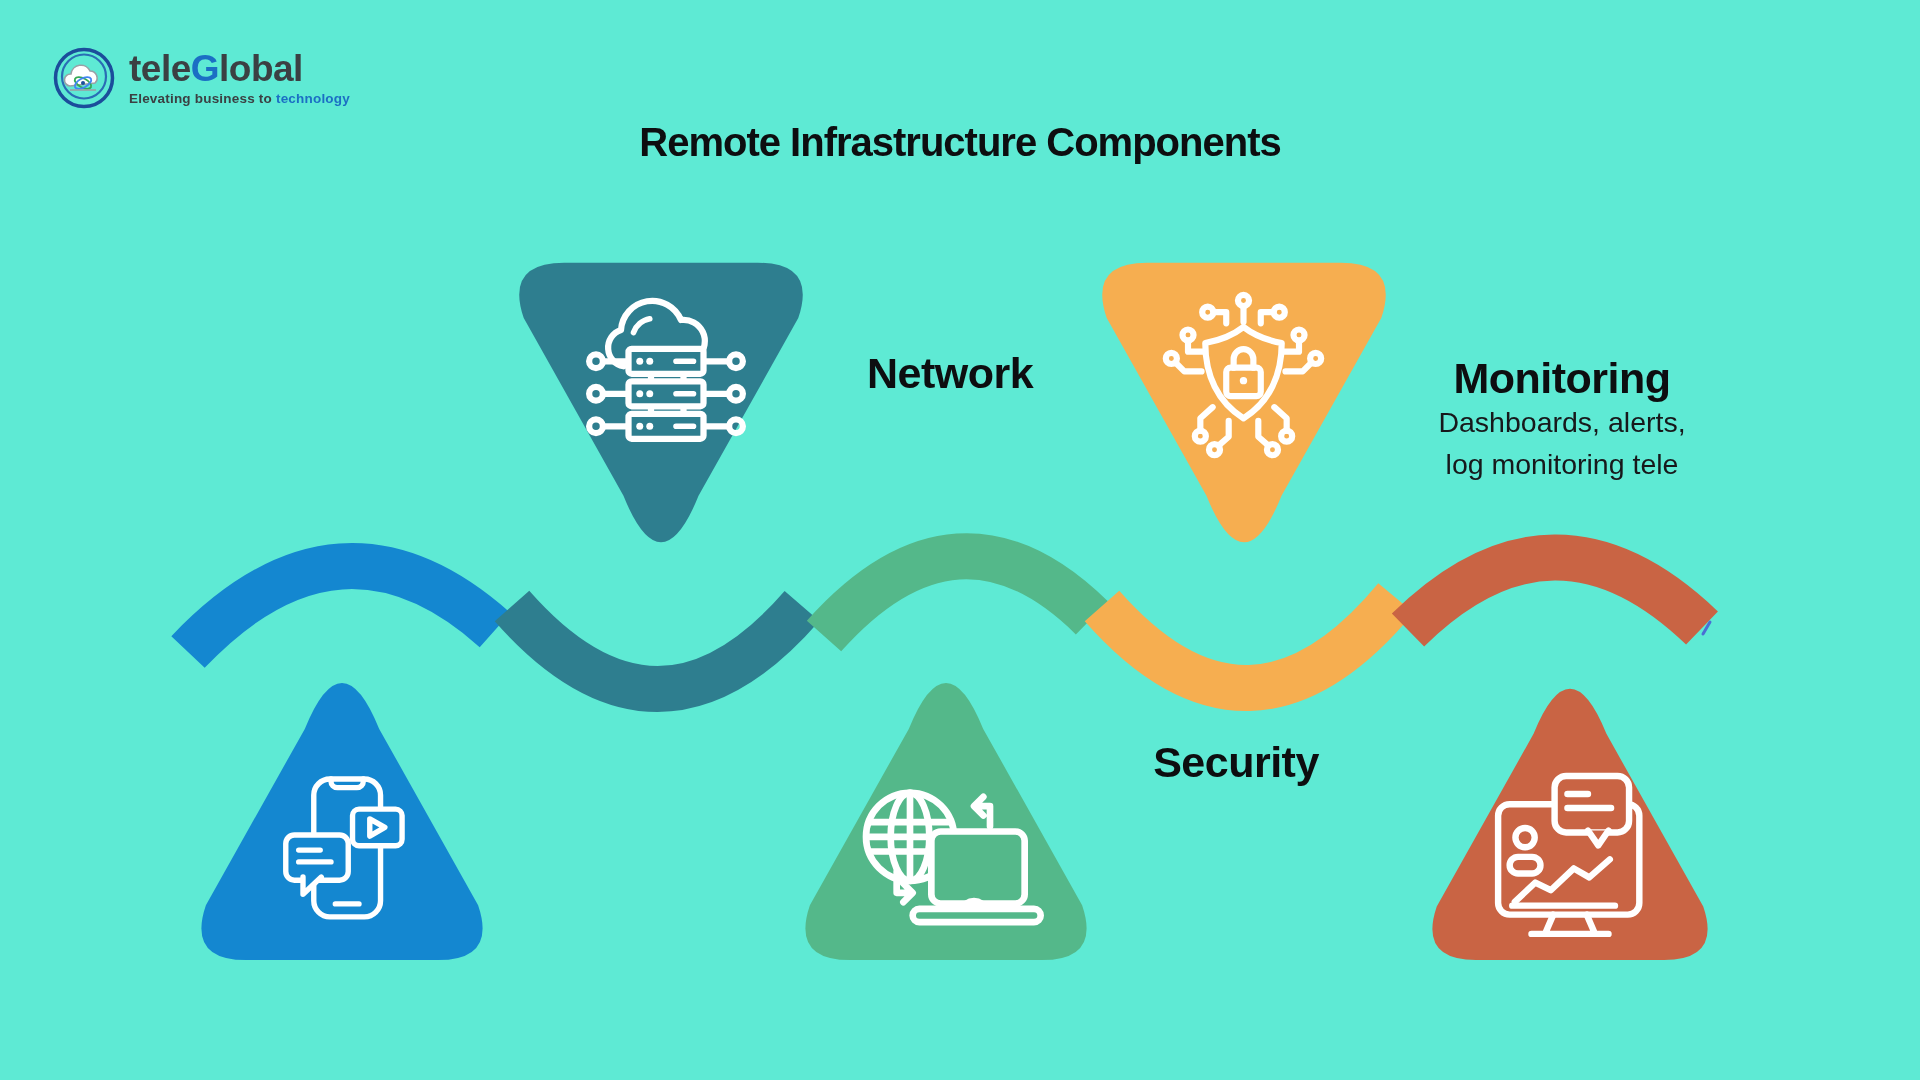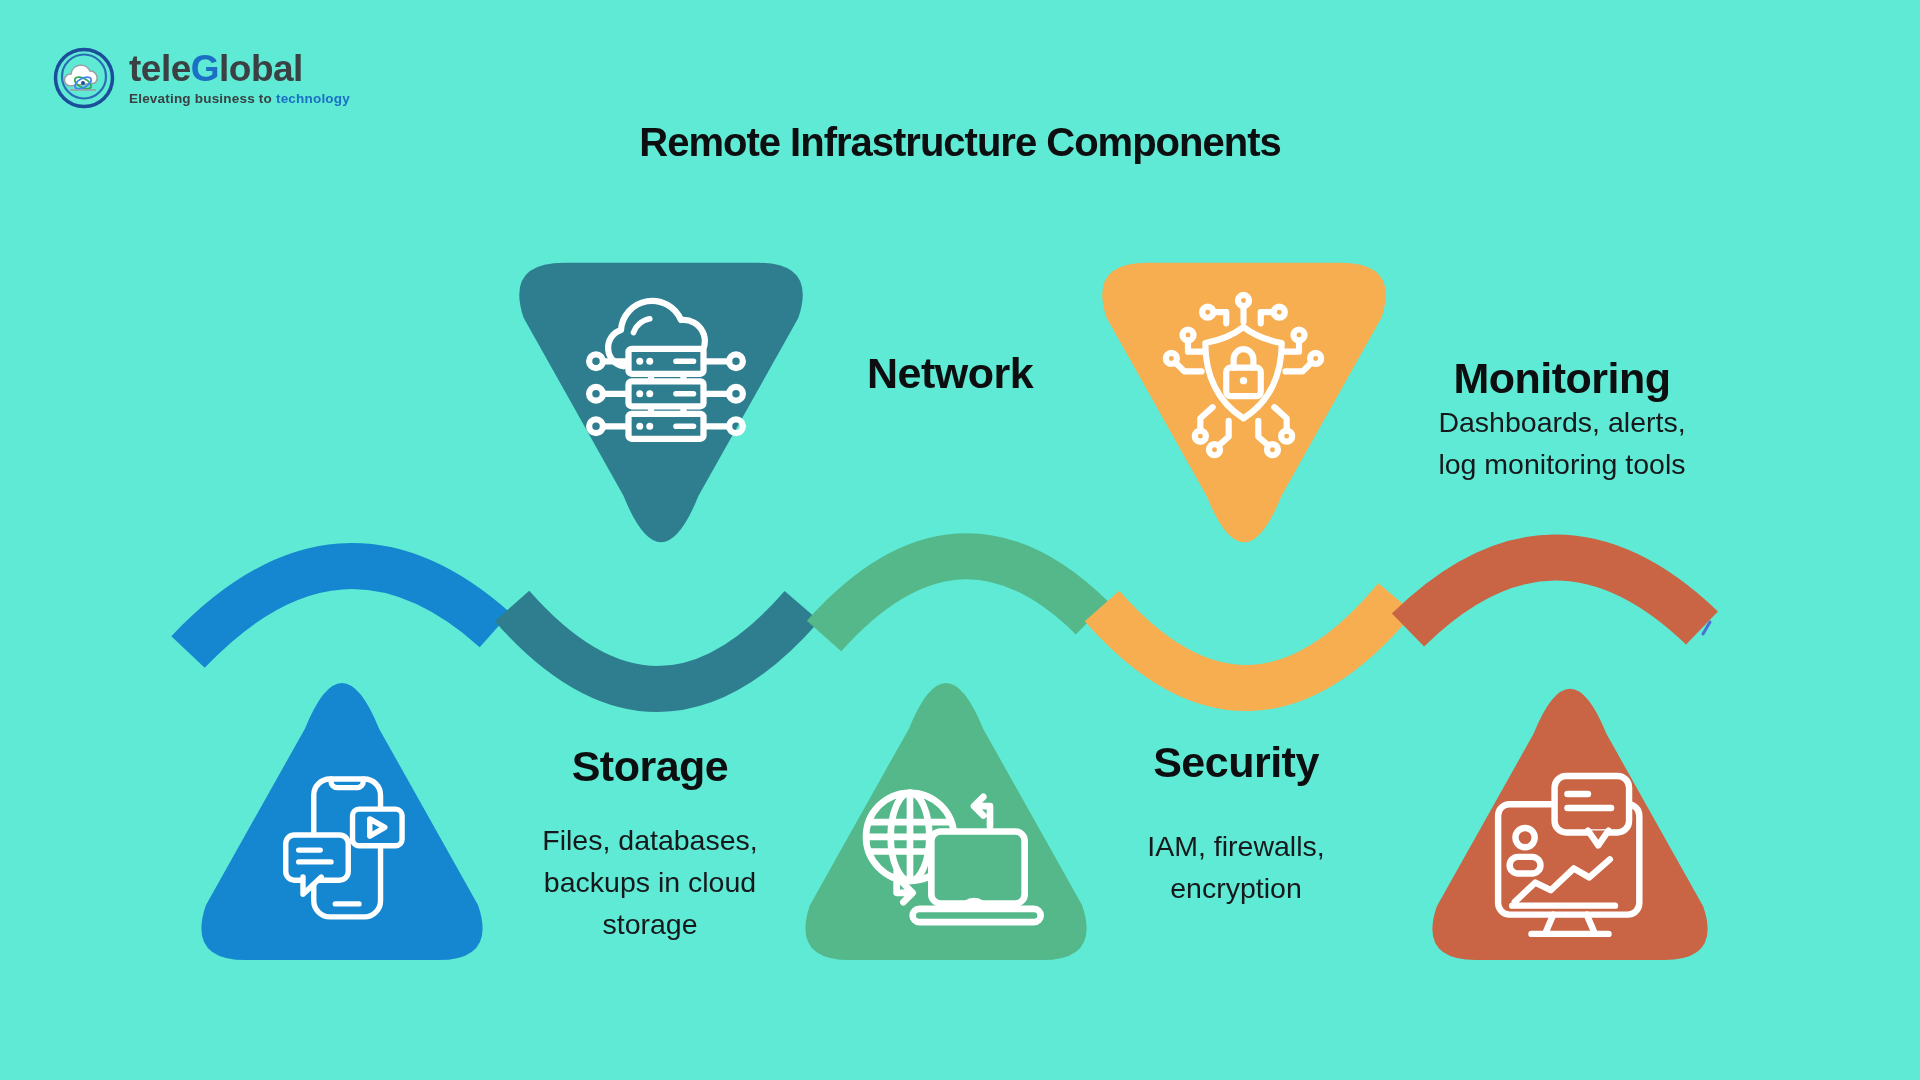--- a/index.html
+++ b/index.html
@@ -193,34 +193,22 @@
 
 
   <div class="label lbl-network">
     <div class="label-heading">Network</div>
   </div>
 
   <div class="label lbl-monitoring">
     <div class="label-heading">Monitoring</div>
     <div class="label-desc">
       <div>Dashboards, alerts,</div>
-      <div>log monitoring tools</div>
+      <div>log monitoring tele</div>
     </div>
   </div>
 
-  <div class="label lbl-storage">
-    <div class="label-heading">Storage</div>
-    <div class="label-desc">
-      <div>Files, databases,</div>
-      <div>backups in cloud</div>
-      <div>storage</div>
-    </div>
-  </div>
 
   <div class="label lbl-security">
     <div class="label-heading">Security</div>
-    <div class="label-desc">
-      <div>IAM, firewalls,</div>
-      <div>encryption</div>
-    </div>
   </div>
 
 </div>
 
 </body></html>

